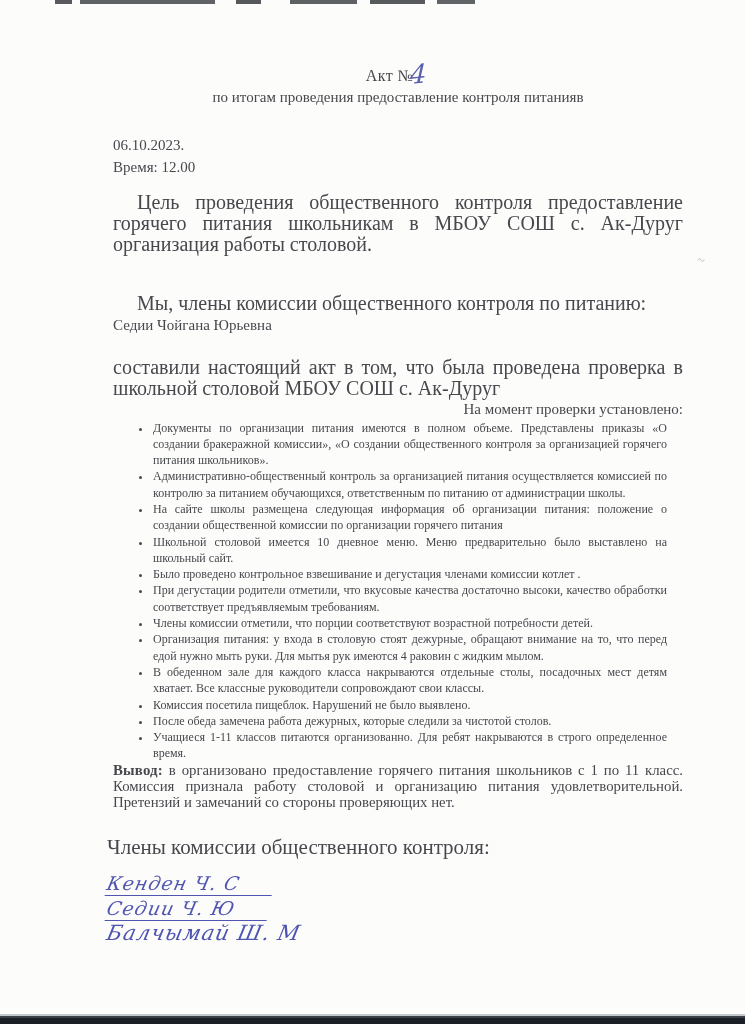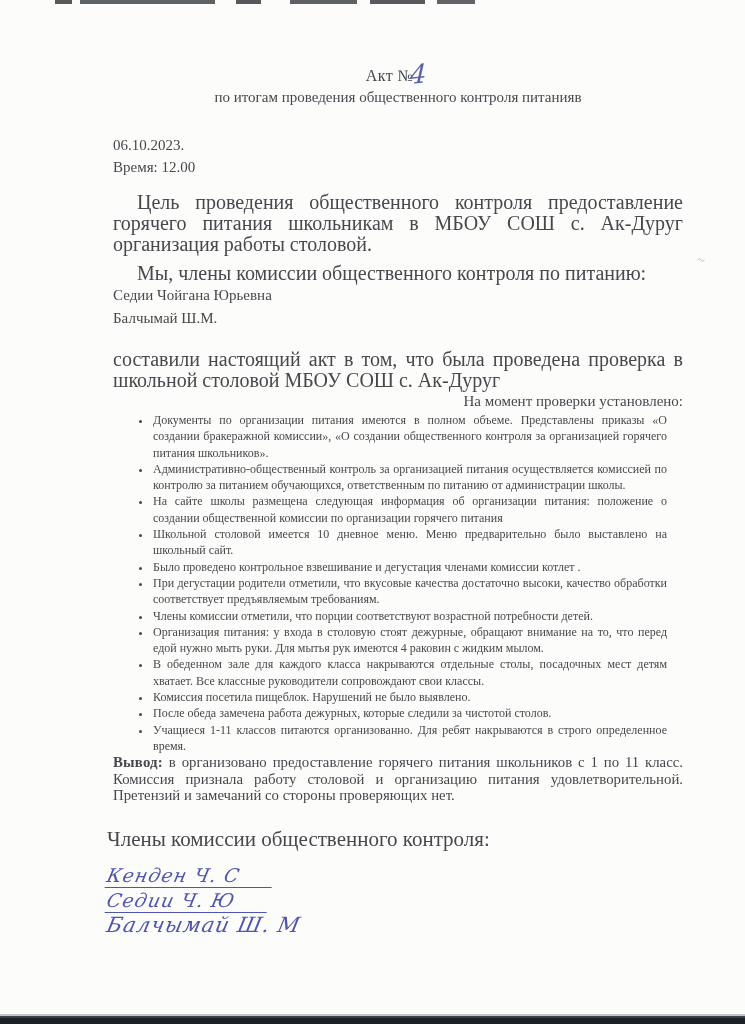--- a/index.html
+++ b/index.html
@@ -70,21 +70,21 @@
   }
   .date-block { margin-top: 28px; font-size: 15px; line-height: 21.5px; }
   .para {
     font-size: 20px;
     line-height: 21px;
     margin: 0;
     text-align: justify;
   }
   .indent { text-indent: 24px; }
   .purpose { margin-top: 14px; }
-  .intro { margin-top: 8px; }
+  .intro { margin-top: 38px; }
   .members { font-size: 15px; line-height: 22.5px; }
   .act-statement { margin-top: 20px; }
   .findings-heading {
     font-size: 15px; line-height: 17px; margin: 2px 0 0 0; text-indent: 24px; text-align: right;
   }
   ul.findings {
     margin: 2px 16px 0 0;
     padding: 0 0 0 39px;
     font-size: 12px;
     line-height: 16.3px;
@@ -131,34 +131,33 @@
 
 <div class="page">
 
   <div class="scan-top"></div>
   <div class="scan-smudge">~</div>
 
   <div class="content">
 
     <h1 class="doc-title"><span>Акт №</span><span class="hand-number">4</span></h1>
 
-    <div class="doc-subtitle">по итогам проведения общественного контроля питанияв</div>
+    <div class="doc-subtitle">по итогам проведения предоставление контроля питанияв</div>
 
     <div class="date-block">
       <div>06.10.2023.</div>
       <div>Время: 12.00</div>
     </div>
 
     <p class="para indent purpose">Цель проведения общественного контроля предоставление горячего питания школьникам в МБОУ СОШ  с. Ак-Дуруг организация работы столовой.</p>
 
     <p class="para indent intro">Мы, члены комиссии общественного контроля по питанию:</p>
 
     <div class="members">
       <div>Седии Чойгана Юрьевна</div>
-      <div>Балчымай Ш.М.</div>
     </div>
 
     <p class="para act-statement">составили настоящий акт в том, что была проведена проверка в школьной столовой  МБОУ СОШ с. Ак-Дуруг</p>
 
     <p class="findings-heading">На момент проверки установлено:</p>
 
     <ul class="findings">
       <li>Документы по организации питания имеются в полном объеме. Представлены приказы «О создании бракеражной комиссии», «О создании общественного контроля за организацией горячего питания школьников».</li>
       <li>Административно-общественный контроль за организацией питания осуществляется комиссией по контролю за питанием обучающихся, ответственным по питанию от администрации школы.</li>
       <li>На сайте  школы  размещена следующая информация об организации питания: положение о создании общественной комиссии по организации горячего питания</li>

